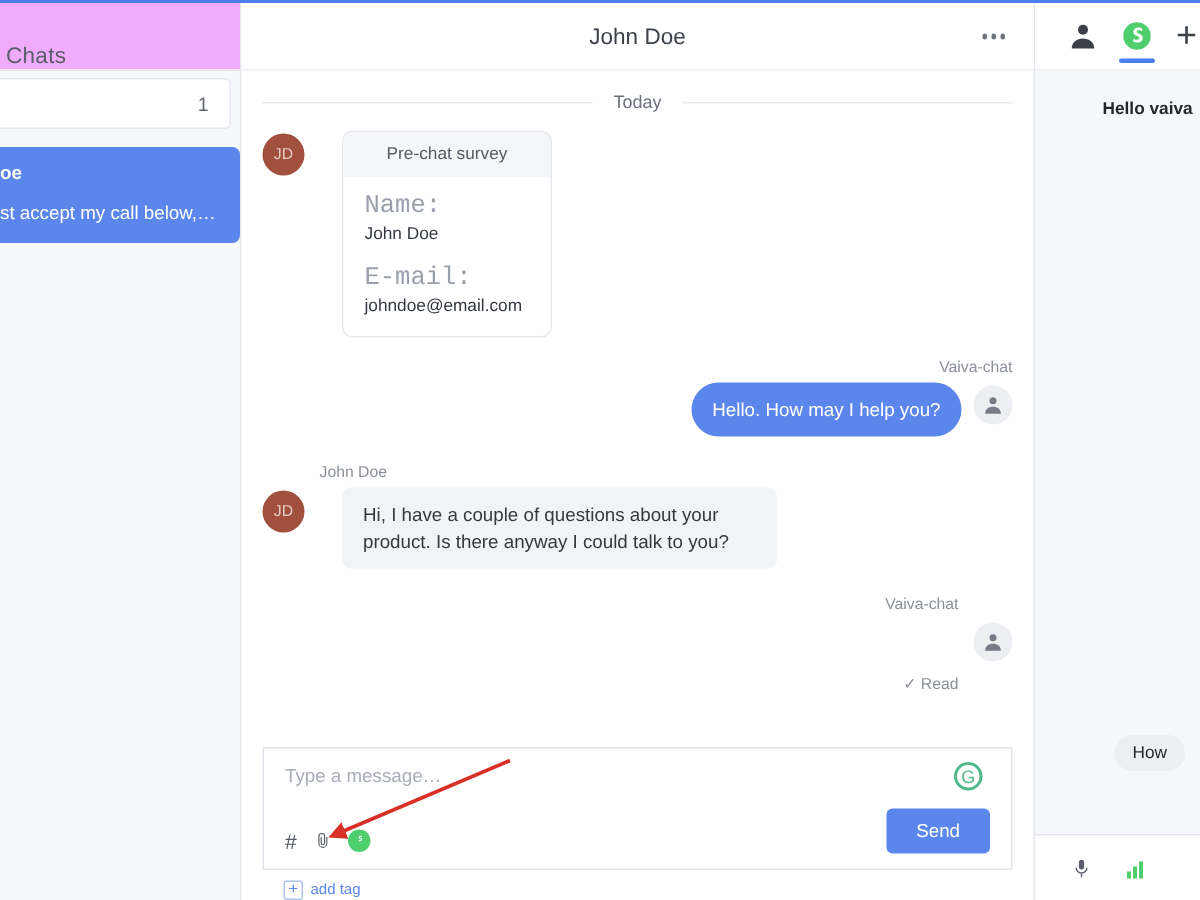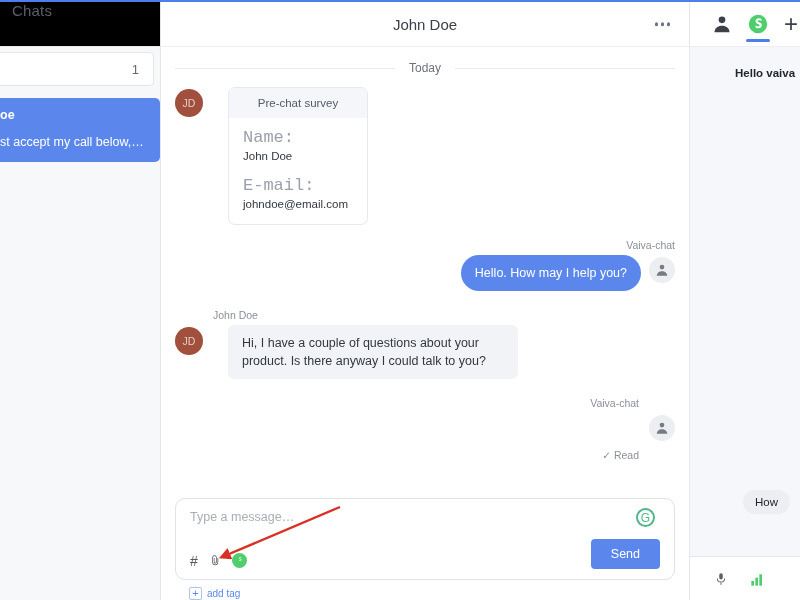--- a/index.html
+++ b/index.html
@@ -22,23 +22,23 @@
     width: 161px;
     flex: 0 0 161px;
     background: #f7f8fa;
     border-right: 1px solid #e3e6ec;
     position: relative;
     overflow: hidden;
   }
   .sidebar-header {
     height: 45px;
     display: flex;
-    align-items: flex-start;
-    padding-left: 12px;
-    background: #000000;
+    align-items: flex-end;
+    padding-left: 4px;
+    background: #f0abfc;
     border-bottom: 1px solid #e8eaef;
   }
   .sidebar-title {
     font-size: 15px;
     color: #5a5f6b;
     letter-spacing: .2px;
   }
   .filter-row {
     position: absolute;
     left: -8px;
@@ -227,21 +227,21 @@
     color: #8b9098;
     margin-top: 4px;
     padding-right: 36px;
   }
   .msg-block { display: flex; flex-direction: column; }
 
   
   .composer-wrap { padding: 6px 14px 0; }
   .composer {
     border: 1px solid #dfe2e8;
-    border-radius: 10px;
+    border-radius: 1px;
     background: #ffffff;
     height: 82px;
     position: relative;
     padding: 11px 14px 0;
   }
   .composer-placeholder {
     font-size: 12.5px;
     color: #a8adb6;
   }
   .composer-tools {

